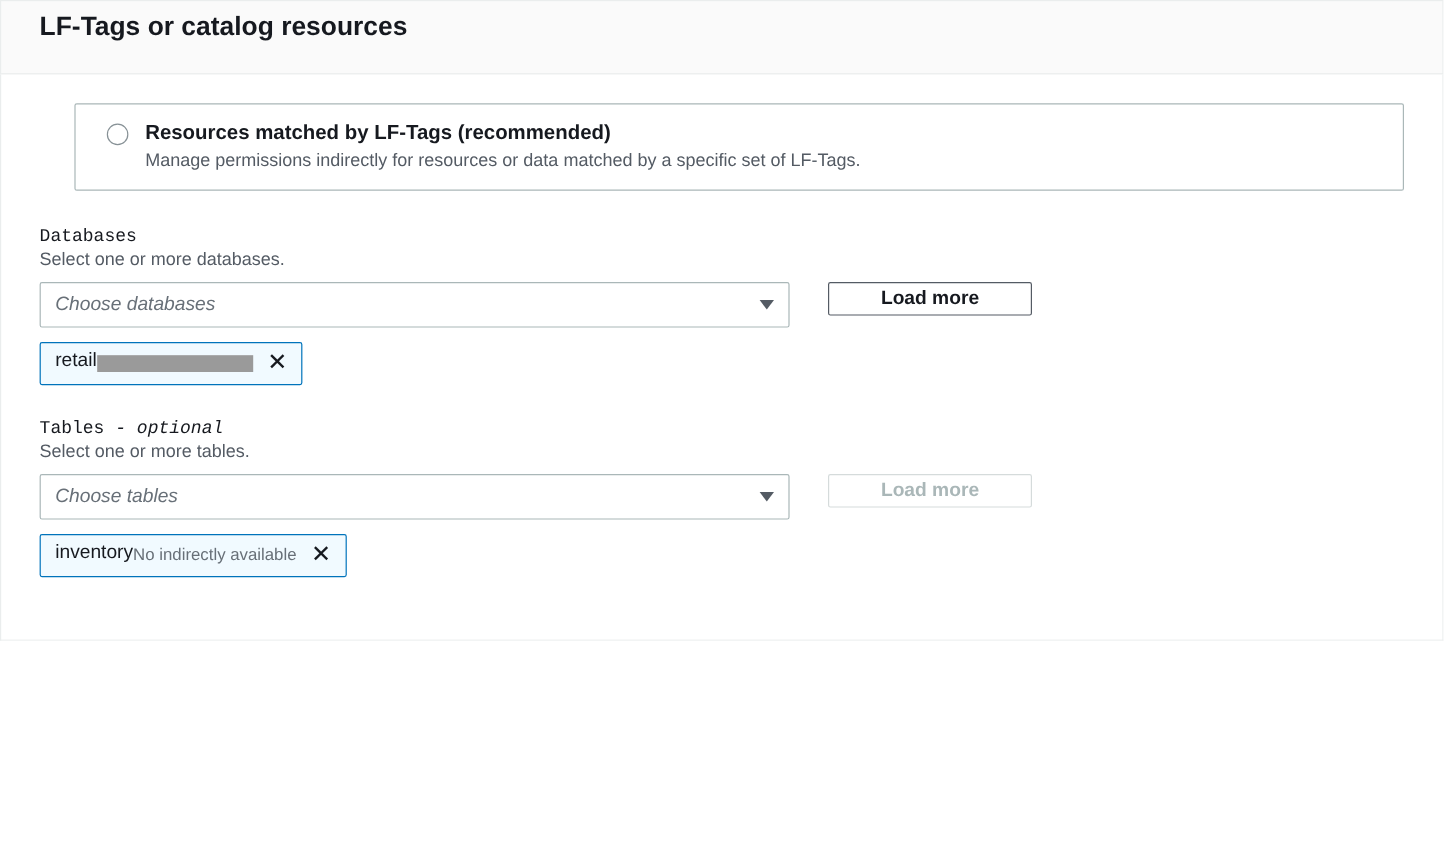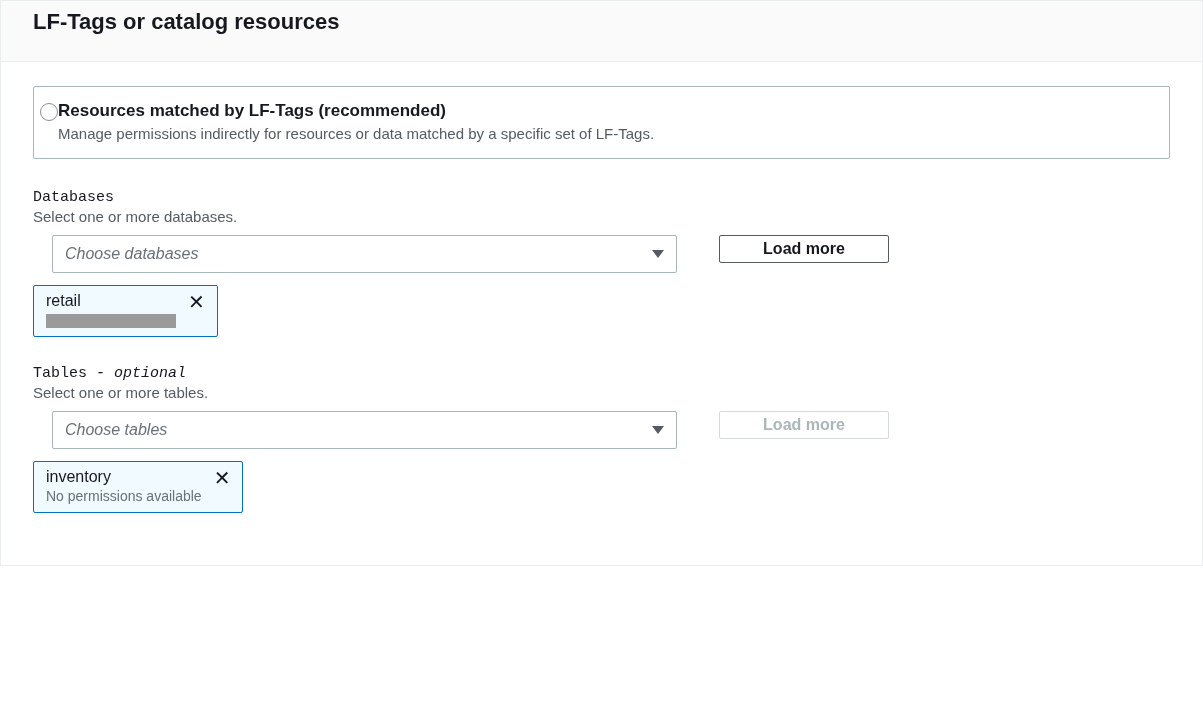--- a/index.html
+++ b/index.html
@@ -27,24 +27,26 @@
     }
     .radio-row {
       display: flex;
       gap: 30px;
       margin-bottom: 30px;
     }
     .radio-card {
       flex: 1;
       border: 1px solid #aab7b8;
       border-radius: 2px;
-      padding: 14px 6px;
-      display: flex;
-      cursor: pointer;
-      background: #fff;
+      padding: 14px 26px;
+      display: flex;
+      gap: 14px;
+      cursor: pointer;
+      background: #fff;
+      margin-left: 29px;
     }
     .radio-card.selected {
       border: 1px solid #0073bb;
       background: #f1faff;
     }
     .radio-circle {
       width: 18px;
       height: 18px;
       border: 1px solid #879196;
       border-radius: 50%;
@@ -81,23 +83,22 @@
       font-weight: 400;
     }
     .section-sub {
       font-size: 15px;
       color: #545b64;
       margin-top: 2px;
       margin-bottom: 10px;
     }
     .select-row {
       display: flex;
-      gap: 42px;
+      gap: 32px;
       align-items: stretch;
-      margin-left: 19px;
     }
     .select-box {
       flex: 0 0 625px;
       border: 1px solid #aab7b8;
       border-radius: 2px;
       height: 38px;
       display: flex;
       align-items: center;
       padding: 0 12px;
       background: #fff;
@@ -135,21 +136,21 @@
     .chips { margin-top: 12px; }
     .chip {
       display: inline-flex;
       align-items: flex-start;
       border: 1px solid #0073bb;
       background: #f1faff;
       border-radius: 2px;
       padding: 6px 10px 8px 12px;
       gap: 10px;
     }
-    .chip-body { display: flex; flex-direction: column; }
+    .chip-body { display: flex; flex-direction: row; }
     .chip-label {
       font-size: 16px;
       color: #16191f;
     }
     .chip-sub {
       font-size: 14px;
       color: #687078;
       margin-top: 2px;
     }
     .chip-redacted {
@@ -216,20 +217,20 @@
       <div class="select-box">
         <span class="select-placeholder">Choose tables</span>
         <span class="caret"></span>
       </div>
       <button class="load-btn disabled">Load more</button>
     </div>
     <div class="chips">
       <div class="chip">
         <div class="chip-body">
           <span class="chip-label">inventory</span>
-          <span class="chip-sub">No permissions available</span>
+          <span class="chip-sub">No indirectly available</span>
         </div>
         <span class="chip-close">✕</span>
       </div>
     </div>
   </div>
 
 </div>
 
 </body></html>

